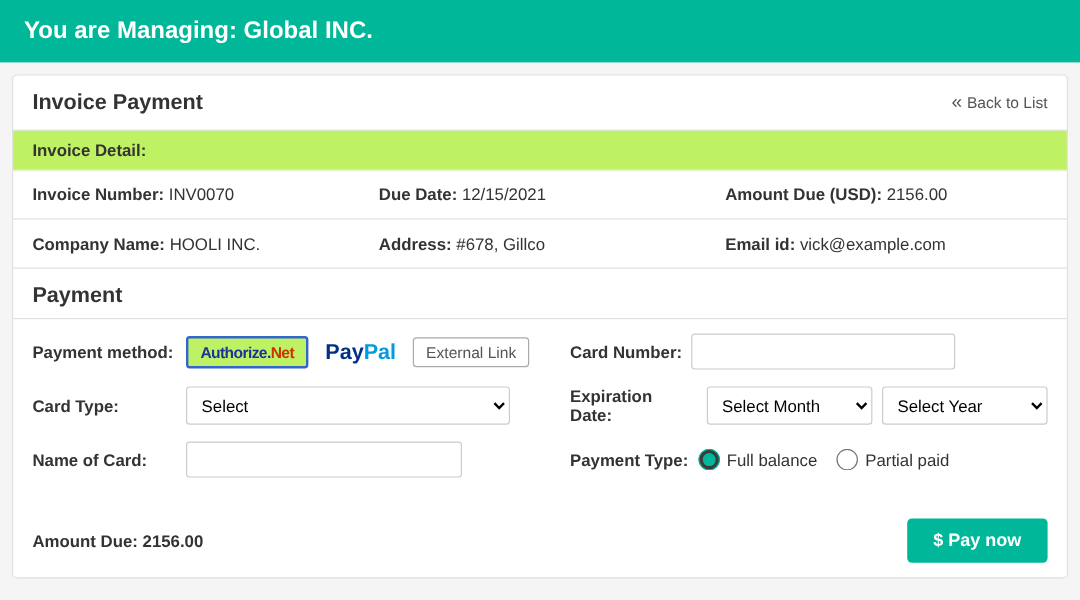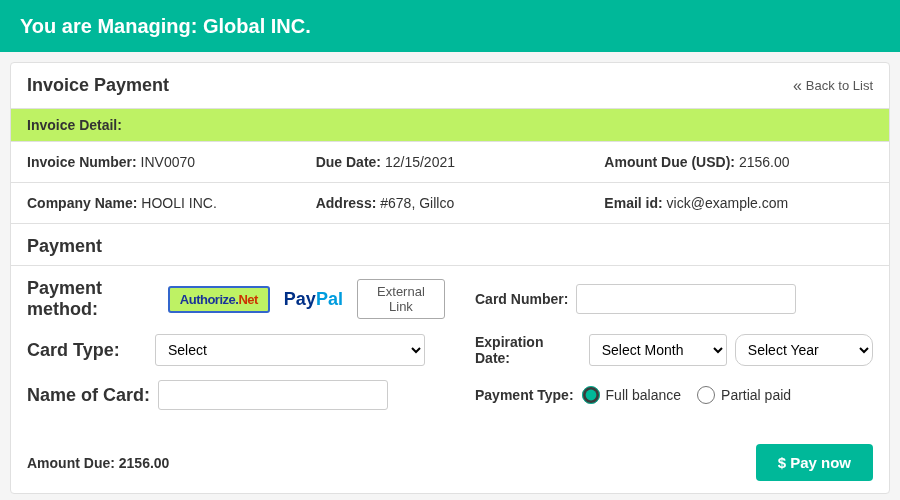--- a/index.html
+++ b/index.html
@@ -126,21 +126,21 @@
       display: flex;
       align-items: center;
       margin-bottom: 14px;
       gap: 10px;
     }
 
     .form-label {
       font-weight: bold;
       color: #333;
       min-width: 120px;
-      font-size: 18px;
+      font-size: 14px;
     }
 
     .form-label-right {
       font-weight: bold;
       color: #333;
       font-size: 14px;
       margin-left: 20px;
     }
 
     
@@ -213,21 +213,20 @@
       font-size: 14px;
       border-radius: 3px;
       appearance: auto;
       background: white;
     }
     .expiry-month {
       width: 140px;
     }
     .expiry-year {
       width: 140px;
-      border-radius: 10px;
     }
 
     
     .name-input {
       border: 1px solid #ccc;
       padding: 6px 8px;
       font-size: 14px;
       width: 230px;
       border-radius: 3px;
     }

